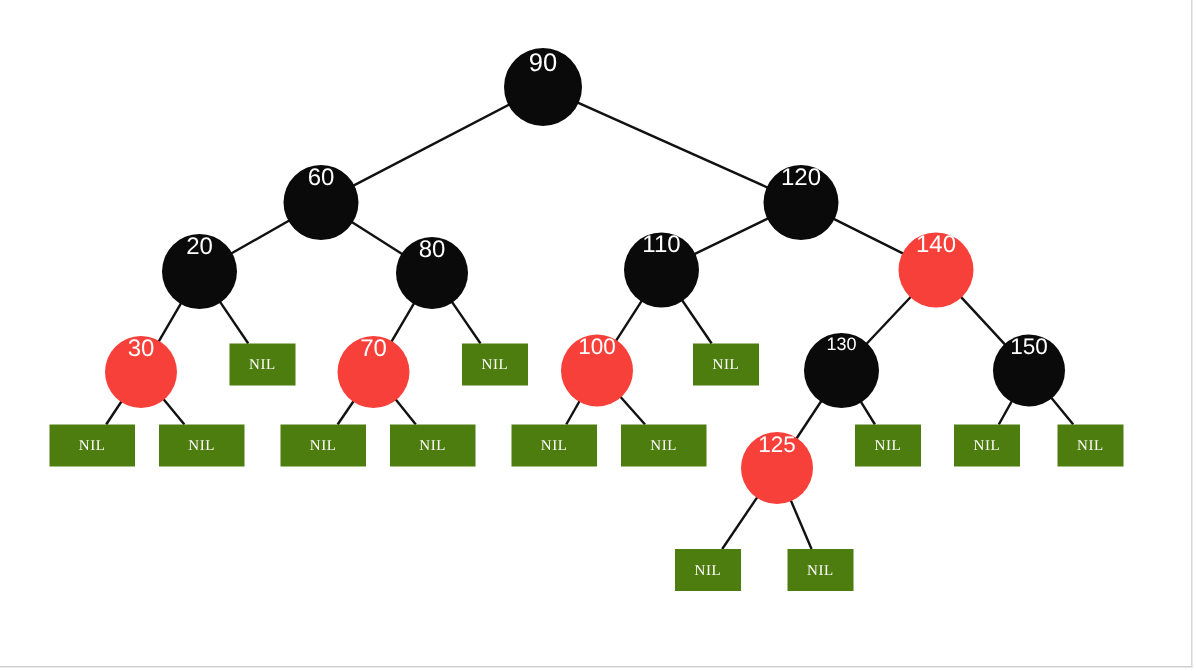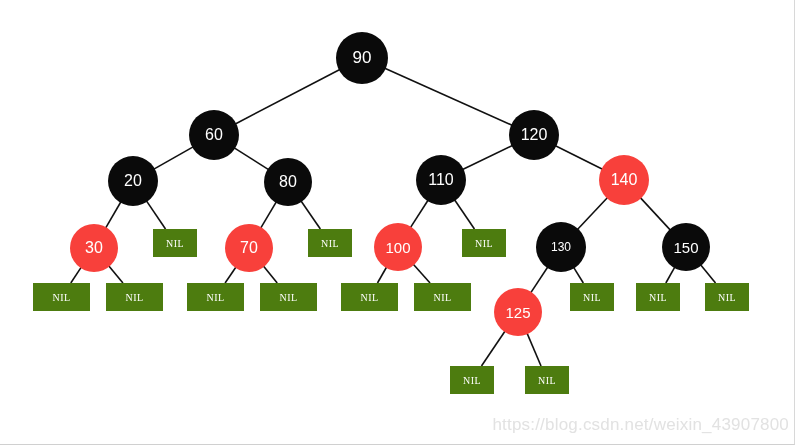--- a/index.html
+++ b/index.html
@@ -28,21 +28,20 @@
   #edges {
     position: absolute;
     left: 0; top: 0;
     width: 797px;
     height: 447px;
   }
   .node {
     position: absolute;
     border-radius: 50%;
     display: flex;
-    align-items: center;
     justify-content: center;
     color: #ffffff;
     font-family: "Liberation Sans", sans-serif;
     box-sizing: border-box;
     user-select: none;
   }
   .node.black {
     background: #0a0a0a;
   }
   .node.red {
@@ -158,14 +157,13 @@
       <div class="nil" style="left: 414px; top: 283px; width: 57px; height: 28px;">NIL</div>
       <div class="nil" style="left: 570px; top: 283px; width: 44px; height: 28px;">NIL</div>
       <div class="nil" style="left: 636px; top: 283px; width: 44px; height: 28px;">NIL</div>
       <div class="nil" style="left: 705px; top: 283px; width: 44px; height: 28px;">NIL</div>
       <div class="nil" style="left: 450px; top: 366px; width: 44px; height: 28px;">NIL</div>
       <div class="nil" style="left: 525px; top: 366px; width: 44px; height: 28px;">NIL</div>
     </div>
 
   <div id="frame"></div>
 
-  <div id="watermark">https://blog.csdn.net/weixin_43907800</div>
 </div>
 
 </body></html>

